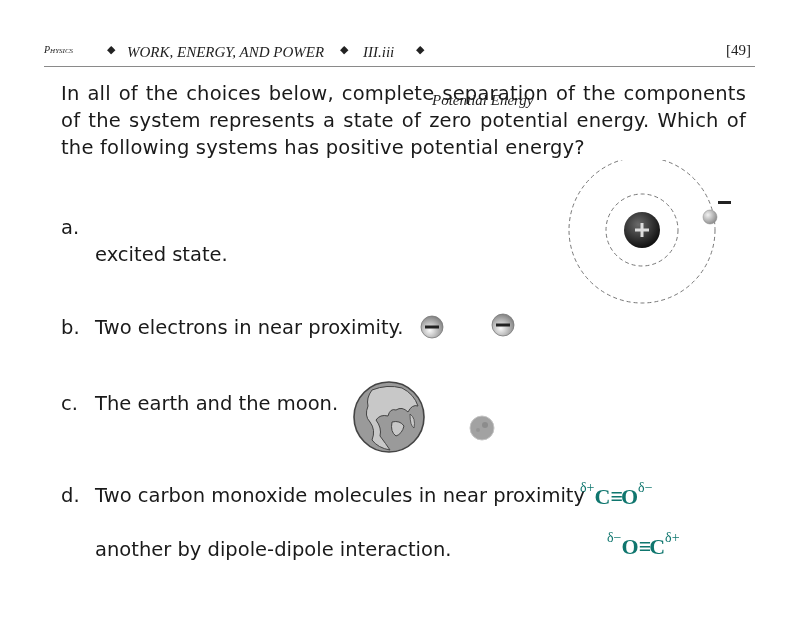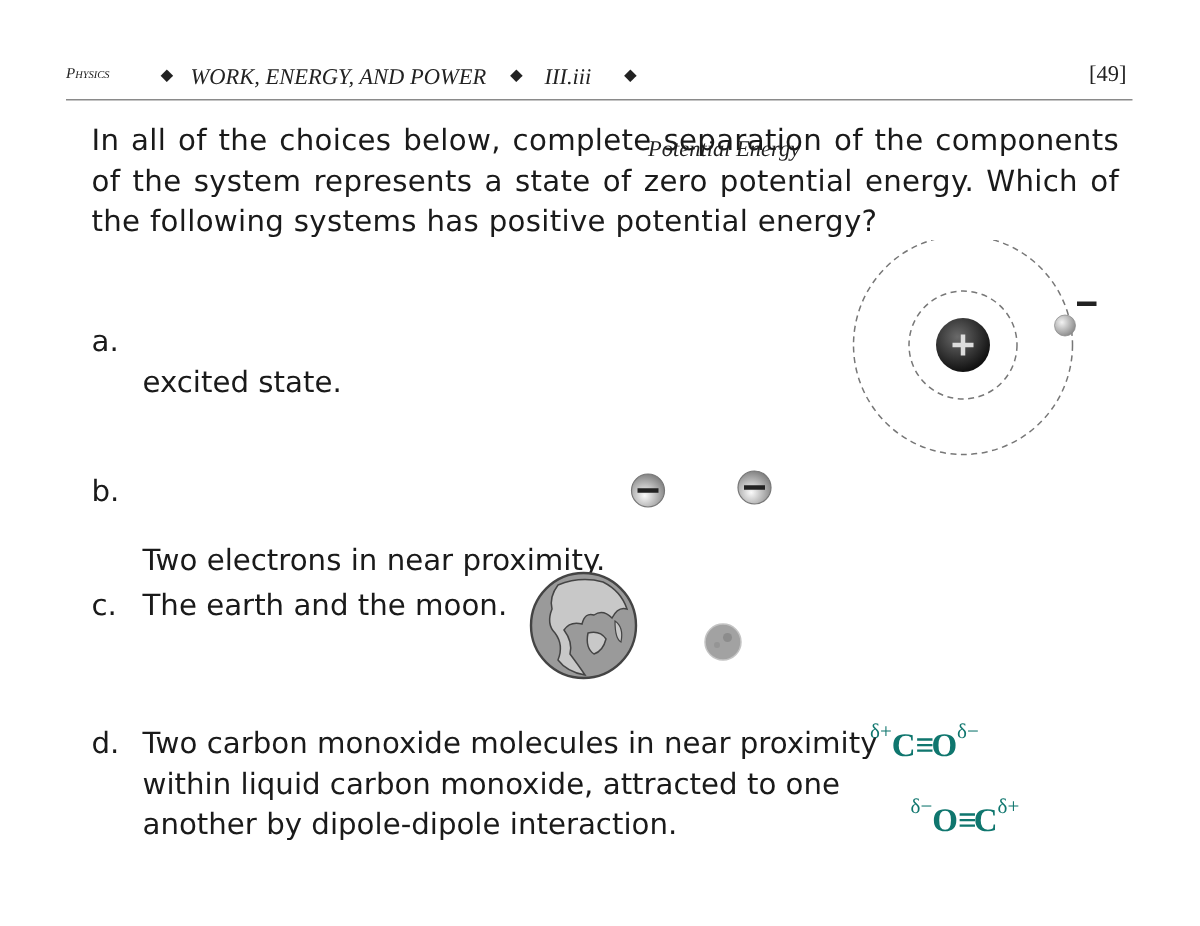--- a/index.html
+++ b/index.html
@@ -34,32 +34,31 @@
 
 <div class="question">In all of the choices below, complete separation of the components of the system represents a state of zero potential energy.  Which of the following systems has positive potential energy?</div>
 
 <div class="choice" style="left:61px; top:214px; width:500px; height:56px;">
   <span class="lbl">a.</span>
   <span class="txt" style="top:27px;text-align:center;">excited state.</span>
 </div>
 
 <div class="choice" style="left:61px; top:314px; width:340px; height:28px;">
   <span class="lbl">b.</span>
-  <span class="txt" style="white-space:nowrap;margin-top:46px;">Two electrons in near proximity.</span>
+  <span class="txt" style="white-space:nowrap;">Two electrons in near proximity.</span>
 </div>
 
 <div class="choice" style="left:61px; top:390px; width:300px; height:28px;">
   <span class="lbl">c.</span>
   <span class="txt" style="white-space:nowrap;">The earth and the moon.</span>
 </div>
 
 <div class="choice" style="left:61px; top:482px; width:500px; height:84px;">
   <span class="lbl">d.</span>
   <span class="txt" style="white-space:nowrap;">Two carbon monoxide molecules in near proximity</span>
-  <span class="txt" style="top:27px; white-space:nowrap;">within liquid carbon monoxide, attracted to one</span>
   <span class="txt" style="top:54px; white-space:nowrap;">another by dipole-dipole interaction.</span>
 </div>
 
 <div class="fig" style="left:560px; top:160px; width:180px; height:150px;">
   <svg width="180" height="150" viewBox="0 0 180 150">
     <defs>
       <radialGradient id="nuc" cx="40%" cy="35%" r="65%">
         <stop offset="0%" stop-color="#6a6a6a"></stop>
         <stop offset="100%" stop-color="#111"></stop>
       </radialGradient>

